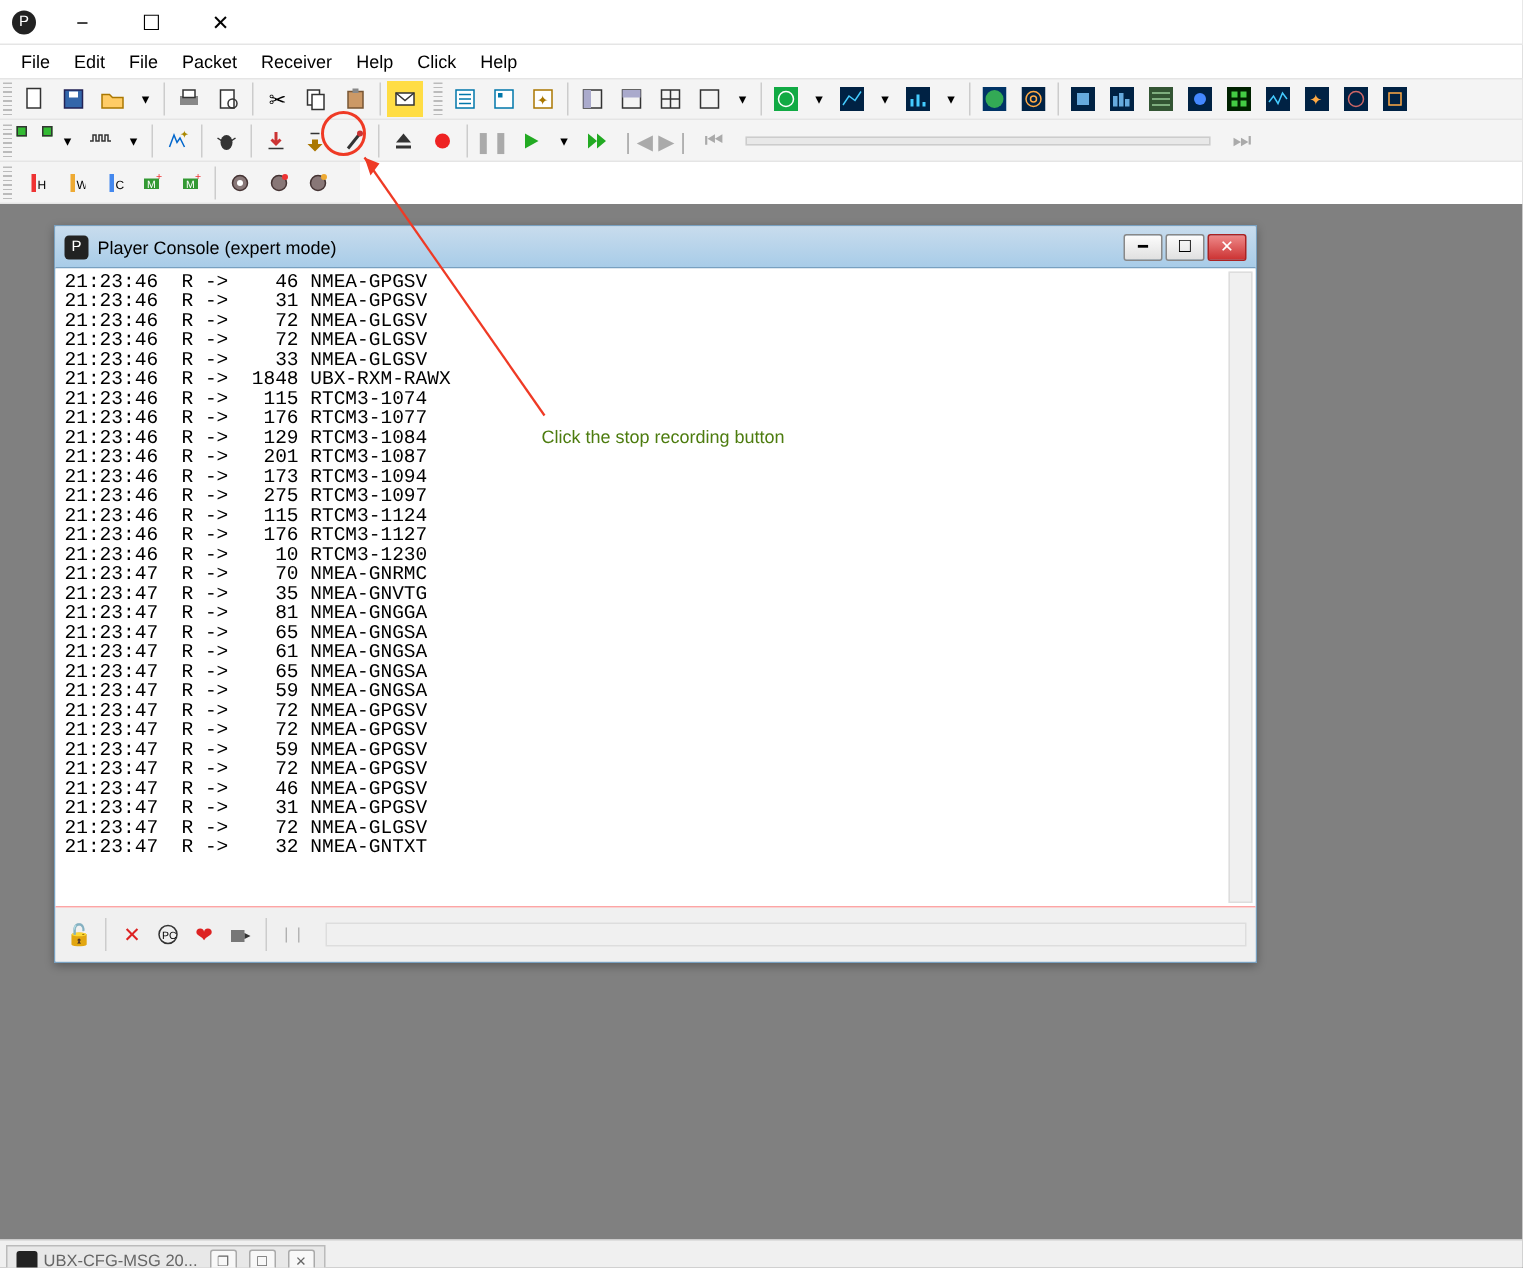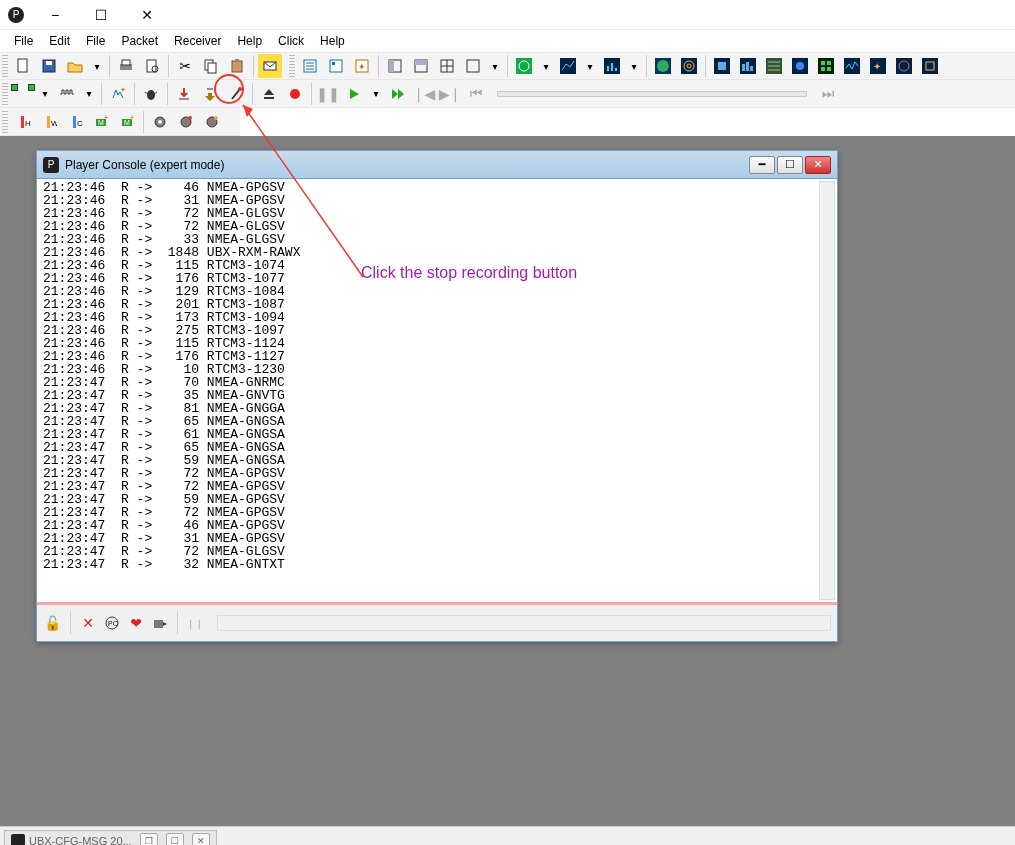--- a/index.html
+++ b/index.html
@@ -29,31 +29,31 @@
   
   .content { position: relative; background: #808080; height: 718px; }
 
   
   .child-window { position: absolute; left: 36px; top: 14px; width: 802px; height: 492px; background: #fff; border: 1px solid #78a0c0; box-shadow: 0 2px 6px rgba(0,0,0,0.3); }
   .child-title { height: 28px; background: linear-gradient(#c8dced,#a8cce8); border-bottom: 1px solid #78a0c0; display:flex; align-items:center; padding: 0 6px; font-size:12px;}
   .child-title .title-icon { width:16px; height:16px; background:#222; border-radius:3px; margin-right:6px; display:inline-flex; align-items:center; justify-content:center; color:#fff; font-size:10px;}
   .child-title .spacer { flex:1; }
   .child-ctrl { width: 26px; height: 18px; margin-left: 2px; border: 1px solid #888; border-radius: 2px; background: linear-gradient(#fcfcfc,#e0e0e0); display:flex; align-items:center; justify-content:center; font-size:11px;}
   .child-ctrl.close { background: linear-gradient(#e88, #c33); color:#fff; border-color:#a22;}
-  .console-body { height: 426px; overflow: hidden; padding: 2px 6px; background:#fff; position:relative; border-bottom:3px solid #fca5a5;}
+  .console-body { height: 426px; overflow: hidden; padding: 2px 6px; background:#fff; position:relative; border-bottom:1px solid #fca5a5;}
   .console-body pre { margin:0; font-family: "Courier New", monospace; font-size: 13px; line-height: 13px; }
   .console-scroll { position:absolute; right:2px; top:2px; bottom:2px; width:16px; background:#f0f0f0; border:1px solid #ddd;}
   .child-bottom { height: 36px; display:flex; align-items:center; padding:0 6px; gap:4px; background:#f0f0f0;}
   .child-bottom .icon { width:20px; height:20px; display:flex; align-items:center; justify-content:center; font-size:14px;}
   .child-bottom .scroll-h { flex:1; height:16px; background:#f0f0f0; border:1px solid #ddd; margin-left:8px;}
 
   
   .anno-circle { position:absolute; left:214px; top:74px; width:30px; height:30px; border:2.5px solid #ef3a25; border-radius:50%; pointer-events:none; z-index:50;}
   .anno-arrow { position:absolute; left:233px; top:97px; width:140px; height:185px; pointer-events:none; z-index:50;}
-  .anno-text { position:absolute; left:361px; top:264px; color:#a21caf; font-family: Arial, sans-serif; font-size:16px; z-index:50;}
+  .anno-text { position:absolute; left:361px; top:284px; color:#4d7c0f; font-family: Arial, sans-serif; font-size:12px; z-index:50;}
 
   
   .mdi-tabs { position:absolute; left:0; bottom:0; right:0; height:28px; background:#f0f0f0; border-top:1px solid #ccc; display:flex; align-items:center; padding:0 4px;}
   .mdi-tab { height:22px; padding:0 6px; border:1px solid #bbb; background:#e8e8e8; display:flex; align-items:center; font-size:11px; color:#666; gap:4px;}
   .mdi-tab .ticon { width:14px; height:14px; background:#222; border-radius:2px;}
   .mdi-tab .tbtn2 { width:18px; height:16px; margin-left:4px; border:1px solid #aaa; border-radius:2px; display:flex; align-items:center; justify-content:center; font-size:9px; background:#f8f8f8;}
   .conn-icon::before, .conn-icon::after { content:''; position:absolute; width:5px; height:5px; border:1px solid #333;}
   .conn-icon::before { left:0; top:2px; background:#e33;}
   .conn-icon::after { right:0; top:2px; background:#e33;}
   .conn-icon.green::before, .conn-icon.green::after { background:#3b3;}

